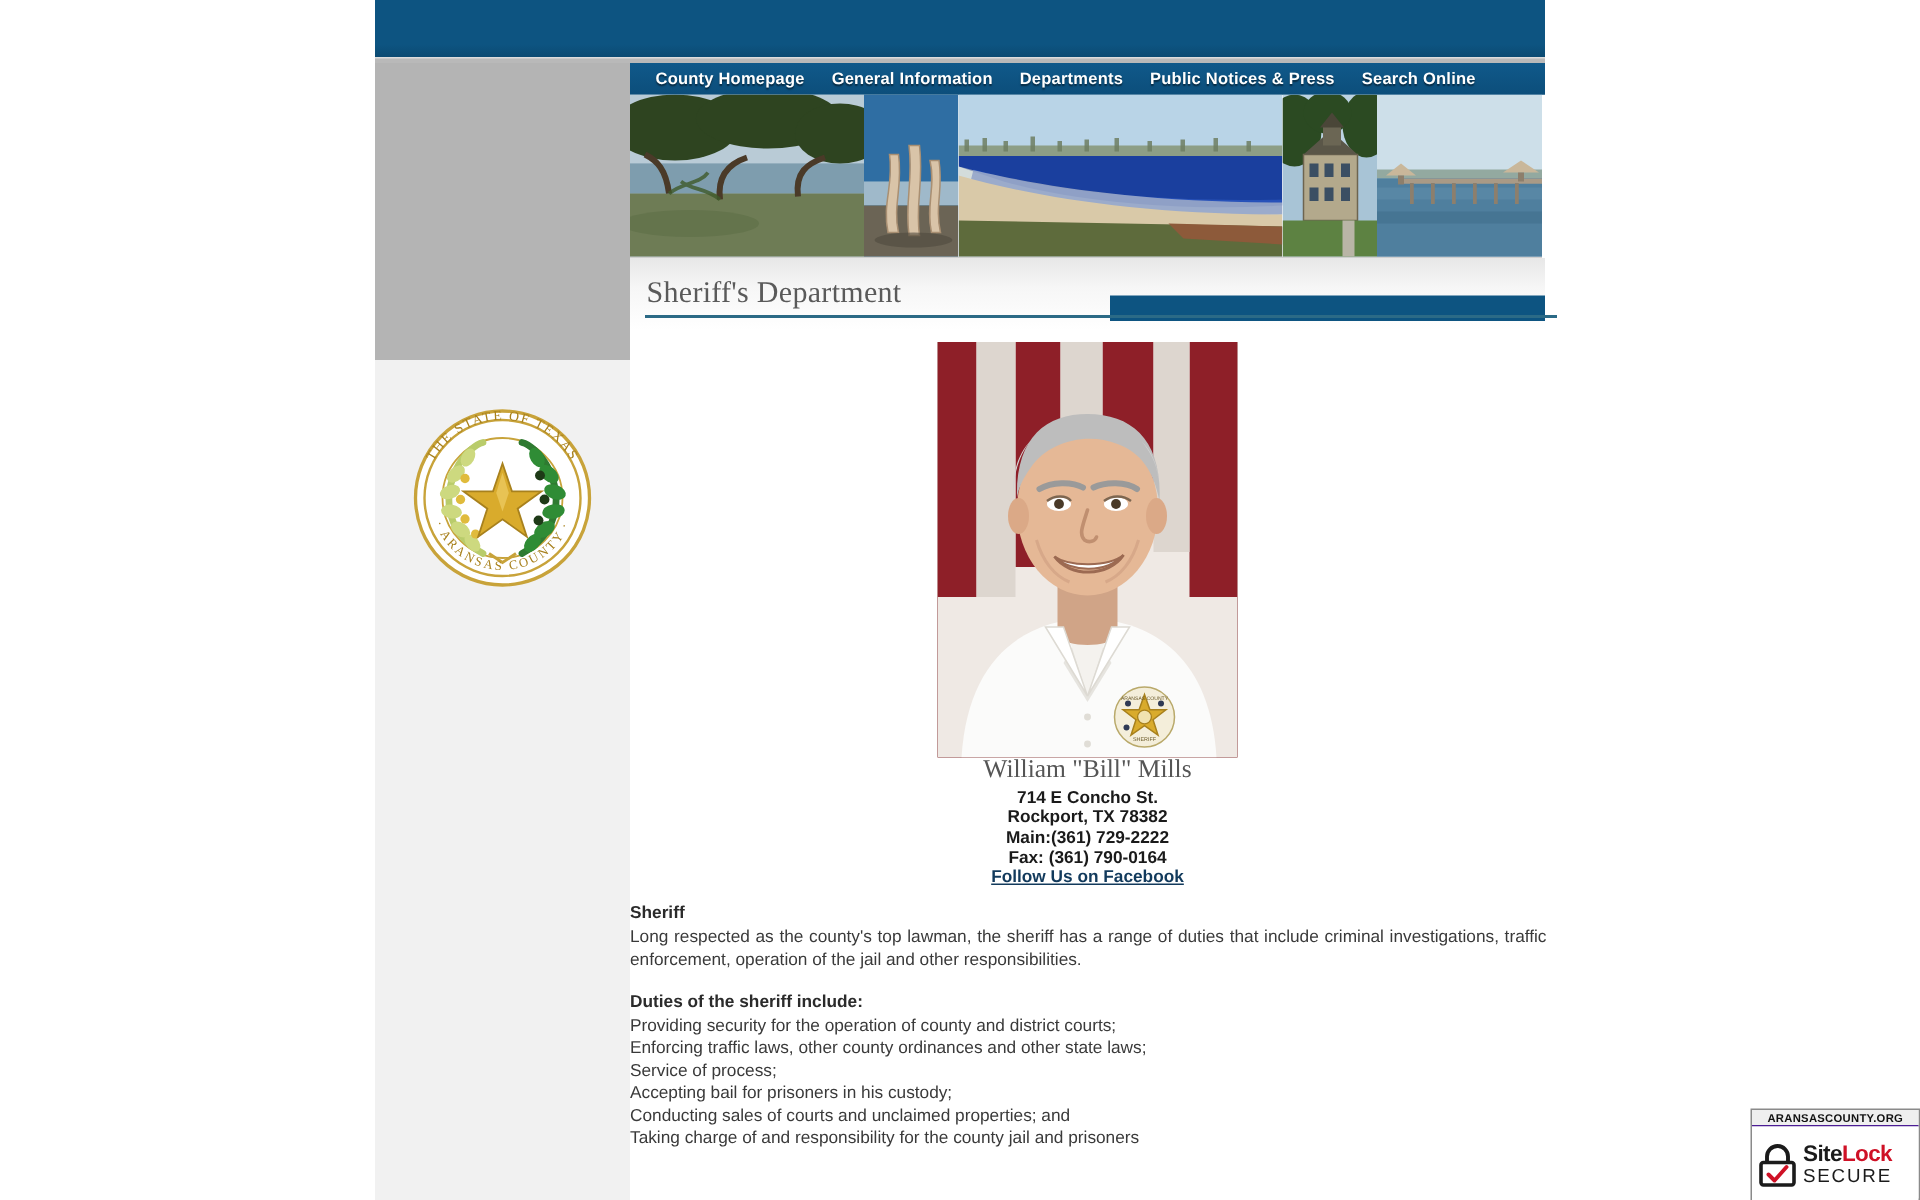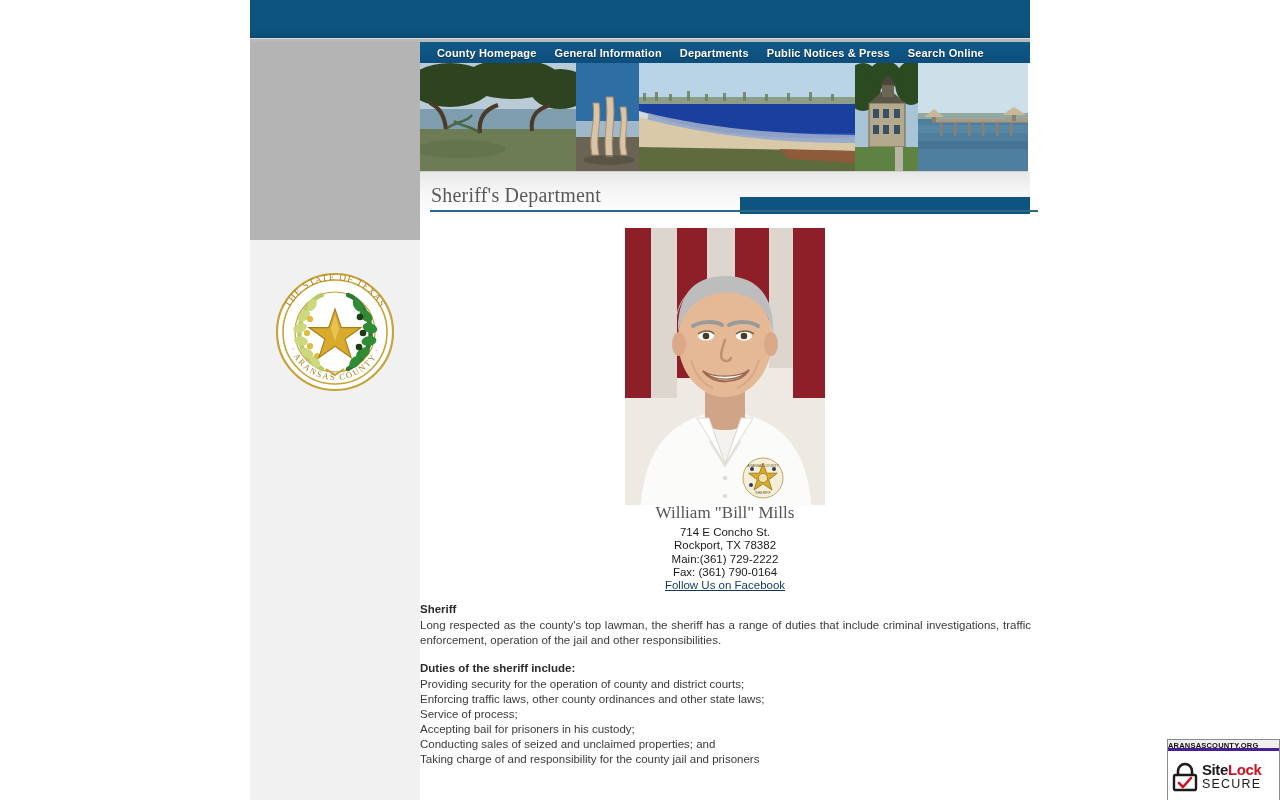--- a/index.html
+++ b/index.html
@@ -120,21 +120,21 @@
   }
 
   .person-name {
     position:absolute; left:0; top:461px; width:610px;
     text-align:center;
     font-family:"Liberation Serif", serif;
     font-size:17px; color:#555555;
   }
   .addr {
     position:absolute; left:0; top:484px; width:610px;
-    text-align:center; font-size:11.5px; font-weight:normal;
+    text-align:center; font-size:11.5px; font-weight:bold;
     color:#1a1a1a; line-height:13.3px;
   }
   .addr a { color:#123a5c; text-decoration:underline; }
 
   
   .body-copy {
     position:absolute; left:0; top:560px; width:611px;
     font-size:11.5px; color:#3a3a3a; line-height:15px;
   }
   .body-copy h3 {
@@ -146,22 +146,22 @@
   .body-copy .spacer { height:13px; }
   .duties div { line-height:15px; }
 
   
   .sitelock {
     position:absolute; left:1167px; top:739px; width:113px; height:61px;
     background:#ffffff; border:1px solid #8a8a8a;
     font-family:"Liberation Sans", sans-serif;
   }
   .sl-top {
-    height:11px; background:#efefef; border-bottom:3px solid #4c1d95;
-    text-align:left; font-size:7.5px; font-weight:bold; color:#111;
+    height:11px; background:#efefef; border-bottom:1px solid #4c1d95;
+    text-align:center; font-size:7.5px; font-weight:bold; color:#111;
     letter-spacing:.2px; line-height:11px;
   }
   .sl-mid { height:51px; display:flex; align-items:center; padding:0 3px; background:#fff; }
   .sl-words { margin-left:3px; line-height:1; }
   .sl-l1 { font-size:15px; font-weight:bold; letter-spacing:-.4px; }
   .sl-l1 .sl-site { color:#1b1b1b; }
   .sl-l1 .sl-lock { color:#cf1126; }
   .sl-l2 { font-size:12.5px; color:#1b1b1b; letter-spacing:1.2px; margin-top:1px; }
   .sl-bot {
     height:14px; background:#cf1126; display:flex; align-items:center;
@@ -450,21 +450,21 @@
     <div class="body-copy">
       <h3>Sheriff</h3>
       <p class="just">Long respected as the county's top lawman, the sheriff has a range of duties that include criminal investigations, traffic enforcement, operation of the jail and other responsibilities.</p>
       <div class="spacer"></div>
       <h3>Duties of the sheriff include:</h3>
       <div class="duties">
         <div>Providing security for the operation of county and district courts;</div>
         <div>Enforcing traffic laws, other county ordinances and other state laws;</div>
         <div>Service of process;</div>
         <div>Accepting bail for prisoners in his custody;</div>
-        <div>Conducting sales of seized and unclaimed properties; and</div>
+        <div>Conducting sales of courts and unclaimed properties; and</div>
         <div>Taking charge of and responsibility for the county jail and prisoners</div>
       </div>
     </div>
 
   </div>
 
   <div class="sitelock">
     <div class="sl-top">ARANSASCOUNTY.ORG</div>
     <div class="sl-mid">
       <svg width="28" height="30" viewBox="0 0 28 30">

